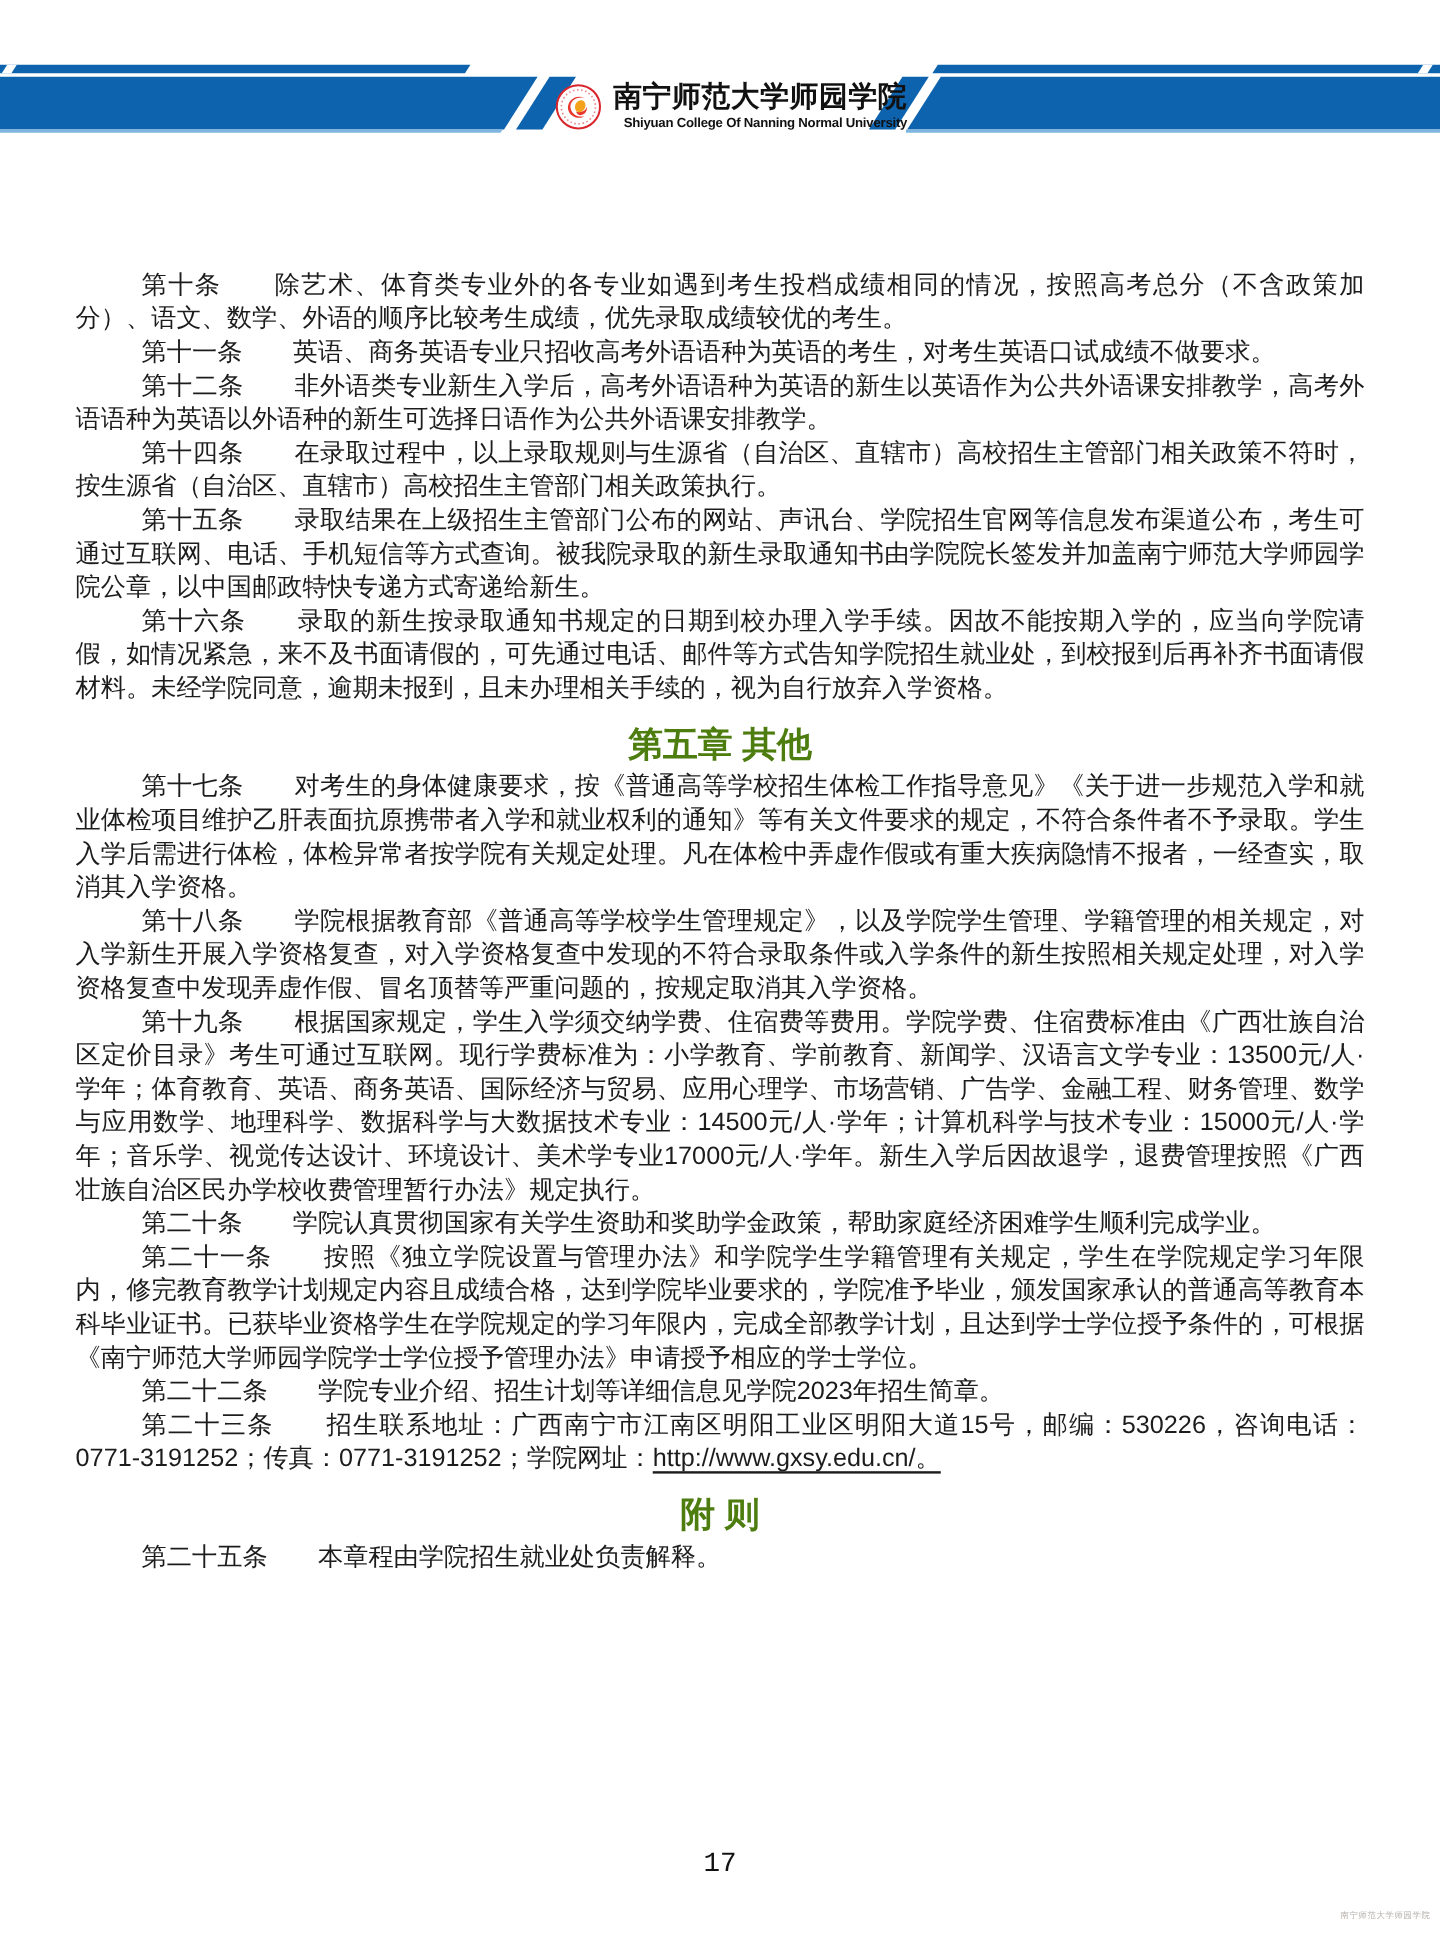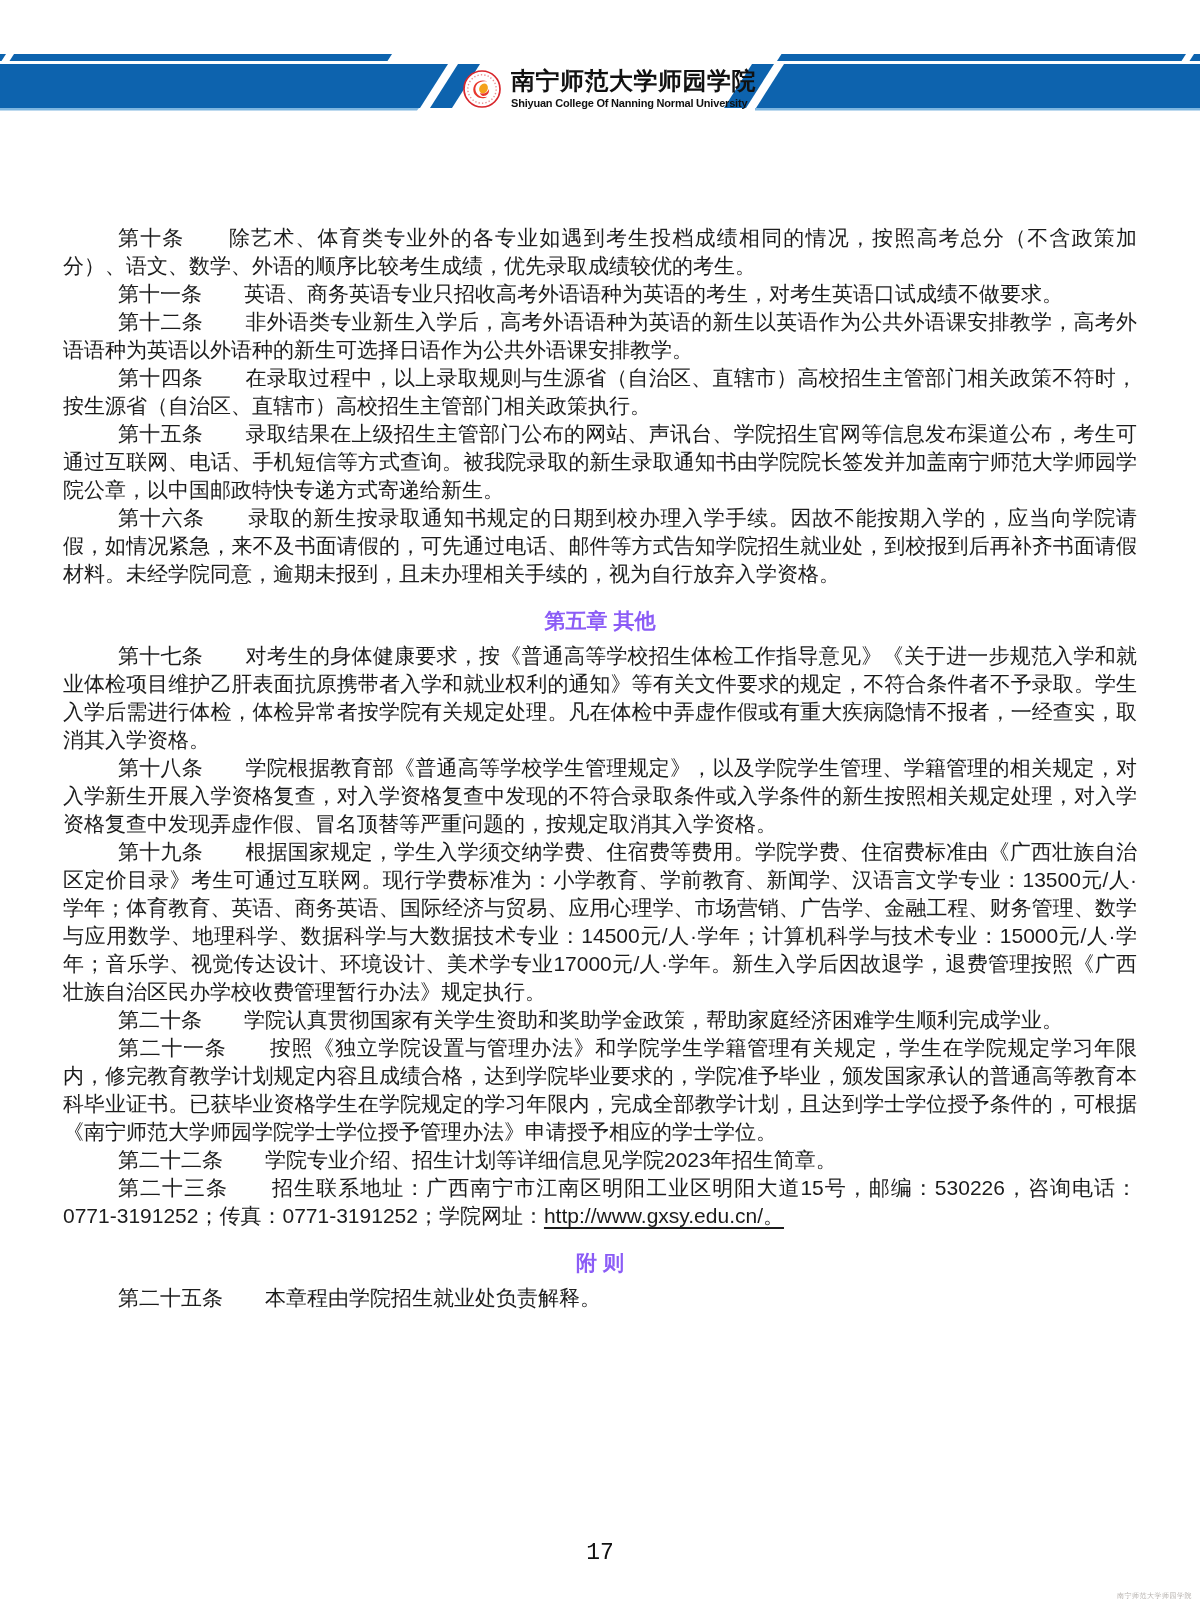--- a/index.html
+++ b/index.html
@@ -20,32 +20,32 @@
     position:absolute; top:64px; left:462px; height:50px;
     display:flex; align-items:center; gap:9px;
   }
   .logo-text { display:flex; flex-direction:column; justify-content:center; }
   .logo-text .zh {
     font-size:24px; font-weight:bold; color:#111; line-height:26px; letter-spacing:0.5px;
     white-space:nowrap;
   }
   .logo-text .en {
     font-size:11px; font-weight:bold; color:#111; line-height:13px; letter-spacing:-0.2px;
-    white-space:nowrap; margin-top:3px;
+    white-space:nowrap; margin-top:3px;text-align:right;
   }
 
   
   main {
     position:absolute; top:224px; left:63px; width:1074px;
     font-size:21px; line-height:28px; text-align:justify;
   }
   .para { margin:0; text-indent:55px; }
   .sec-heading {
-    margin:18px 0 6px 0; font-size:21px; line-height:30px; font-weight:bold;
-    text-align:center; text-indent:0; color:#8b5cf6;
+    margin:18px 0 6px 0; font-size:29px; line-height:30px; font-weight:bold;
+    text-align:center; text-indent:0; color:#4d7c0f;
   }
   .underline { text-decoration:underline; text-underline-offset:4px; }
 
   
   .page-number {
     position:absolute; top:1540px; left:0; width:1200px;
     text-align:center; font-size:23px; color:#111;font-family:Liberation Mono, monospace;
   }
   .watermark {
     position:absolute; top:1591px; right:8px;

